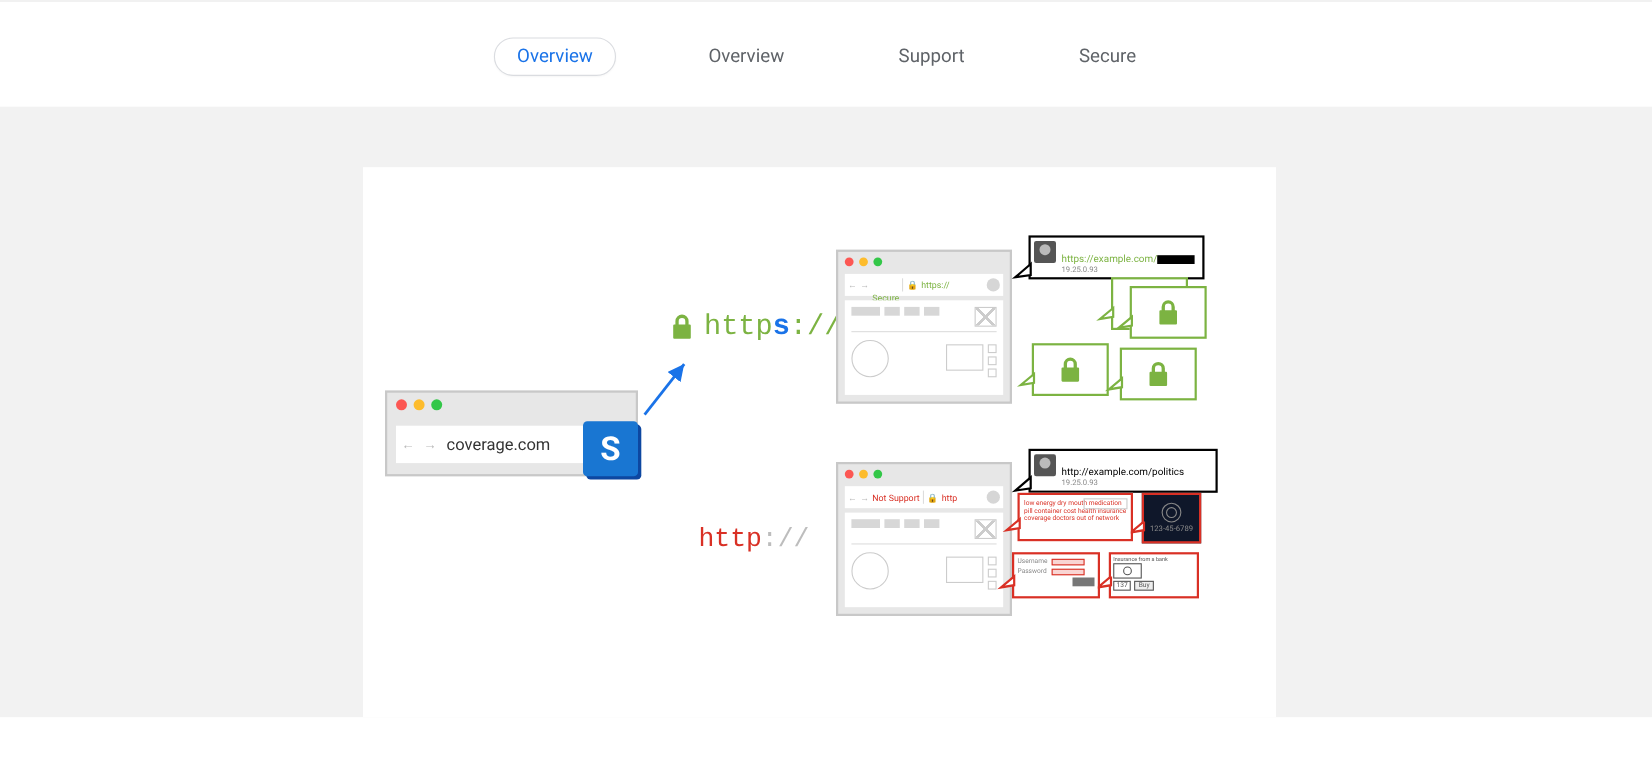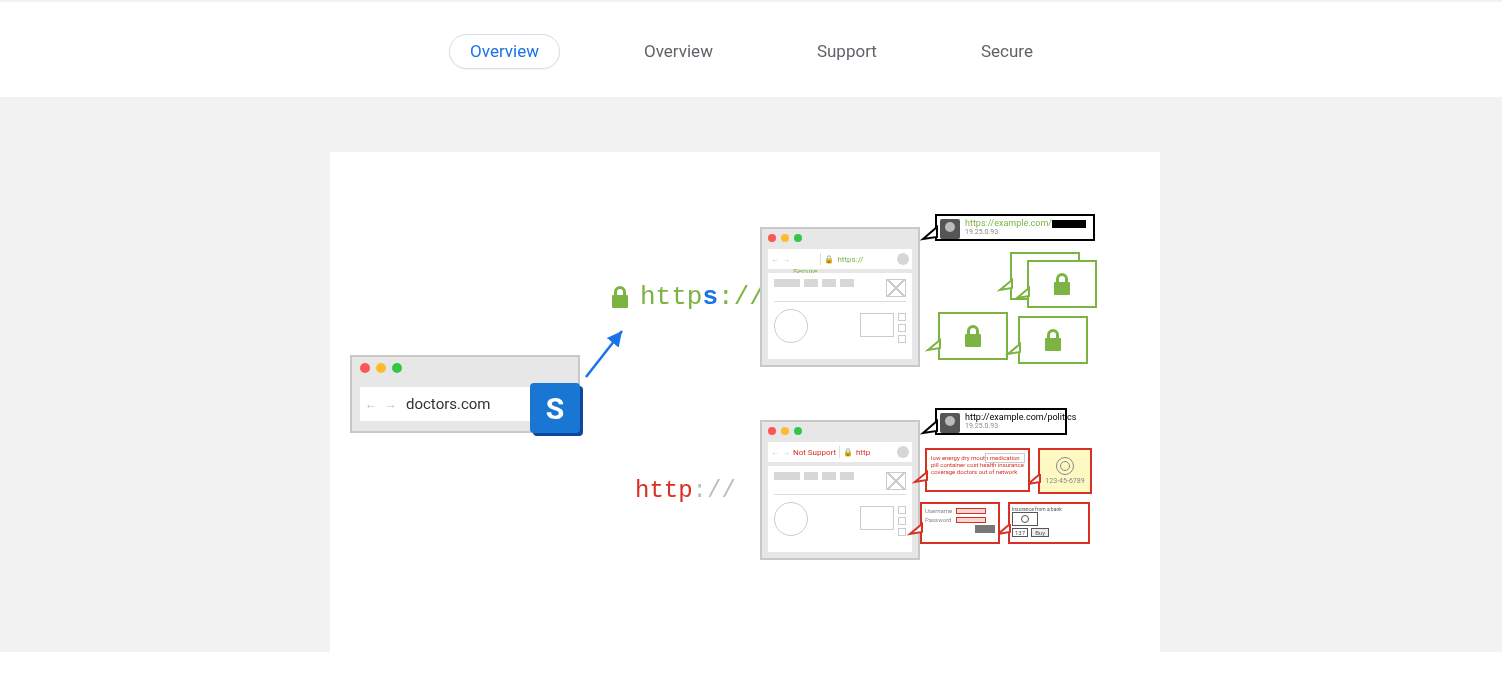--- a/index.html
+++ b/index.html
@@ -228,42 +228,42 @@
     .callout.green { border-color:#7cb342; }
     .callout.green .tail path{ fill:#fff; stroke:#7cb342; stroke-width:2;}
     .callout.red { border-color:#d93025; }
     .callout.red .tail path{ fill:#fff; stroke:#d93025; stroke-width:2;}
     .big-lock { display:flex; align-items:center; justify-content:center; width:100%; height:100%;}
     
     .info-bubble {
       position:absolute;
       border:2px solid #000;
       background:#fff;
-      padding:3px 6px 2px 28px;
+      padding:16px 6px 2px 28px;
       font-size:9px;
       color:#000;
       line-height:1.1;
     }
     .info-bubble .avatar{
       position:absolute; left:3px; top:3px; width:20px; height:20px;
       background:#555; border-radius:2px;
     }
     .info-bubble .avatar::after{
       content:""; position:absolute; left:5px; top:3px; width:10px; height:10px;
       background:#bbb; border-radius:50%;
     }
     .info-bubble .url .g { color:#7cb342; }
     .info-bubble .ip { color:#888; font-size:7px; }
     .info-bubble .redact { display:inline-block; width:34px; height:8px; background:#000; vertical-align:middle;}
     .info-bubble svg.tail{position:absolute; overflow:visible;}
     .info-bubble svg.tail path{fill:#fff; stroke:#000; stroke-width:2;}
     
     .red-text-lines{ font-size:6px; color:#d93025; line-height:1.2; padding:4px;}
     .search-mini{ position:absolute; right:3px; top:3px; width:40px; height:10px; border:1px solid #ccc;}
-    .fp-box{ position:absolute; border:2px solid #d93025; background:#fef9c3; display:flex; align-items:center; justify-content:center; flex-direction:column; gap:2px; font-size:7px; color:#888;}
+    .fp-box{ position:absolute; border:2px solid #d93025; background:#0f172a; display:flex; align-items:center; justify-content:center; flex-direction:column; gap:2px; font-size:7px; color:#888;}
     .fp-box .fp{ width:18px;height:18px;border:1px solid #888; border-radius:50%; position:relative;}
     .fp-box .fp::before{content:""; position:absolute; inset:3px; border:1px solid #888; border-radius:50%;}
     .login-labels{ font-size:6px; color:#888; padding:3px;}
     .login-labels .fld{ display:flex; align-items:center; gap:4px; margin-bottom:2px;}
     .login-labels .fld .box{ width:30px; height:6px; border:1px solid #d93025; background:#f9d5d3;}
     .login-labels .btn{ width:20px; height:8px; background:#777; margin-left:auto;}
     .cash-box{ border:2px solid #d93025; background:#fff; position:absolute; font-size:6px; color:#555; padding:2px;}
     .cash-box .bill{ width:26px;height:14px;border:1px solid #555; display:inline-flex; align-items:center; justify-content:center;}
     .cash-box .bill .o{width:8px;height:8px;border:1px solid #555;border-radius:50%;}
     .cash-box .row{display:flex; align-items:center; gap:3px; margin-top:2px;}
@@ -287,21 +287,21 @@
 
     <div class="mini-browser browser-a">
       <div class="traffic-lights">
         <div class="tl r"></div>
         <div class="tl y"></div>
         <div class="tl g"></div>
       </div>
       <div class="addr-bar">
         <span class="nav-arrow">←</span>
         <span class="nav-arrow">→</span>
-        <span class="addr-text">doctors.com</span>
+        <span class="addr-text">coverage.com</span>
       </div>
       <div class="s-badge">S</div>
     </div>
 
     <div class="diag-arrow">
       <svg width="40" height="50">
           <defs>
             <marker id="ah" markerWidth="8" markerHeight="8" refX="6" refY="3" orient="auto">
               <path d="M0,0 L6,3 L0,6 Z" fill="#1a73e8"></path>
             </marker>
@@ -436,21 +436,21 @@
         <div class="circ"></div>
         <div class="cart"></div>
         <div class="smalls">
             <div></div>
             <div></div>
             <div></div>
           </div>
       </div>
     </div>
 
-    <div class="info-bubble" style="left:605px; top:256px; width:132px;">
+    <div class="info-bubble" style="left:605px; top:256px; width:172px;">
       <div class="avatar"></div>
       <div class="url"><span>http://example.com/politics</span></div>
       <div class="ip">19.25.0.93</div>
       <svg class="tail" style="left:-14px; bottom:-2px;" width="16" height="14">
           <path d="M14,0 L0,12 L14,10 Z"></path>
         </svg>
     </div>
 
     <div class="callout red" style="left:595px; top:296px; width:105px; height:44px;">
       <div class="search-mini"></div>

